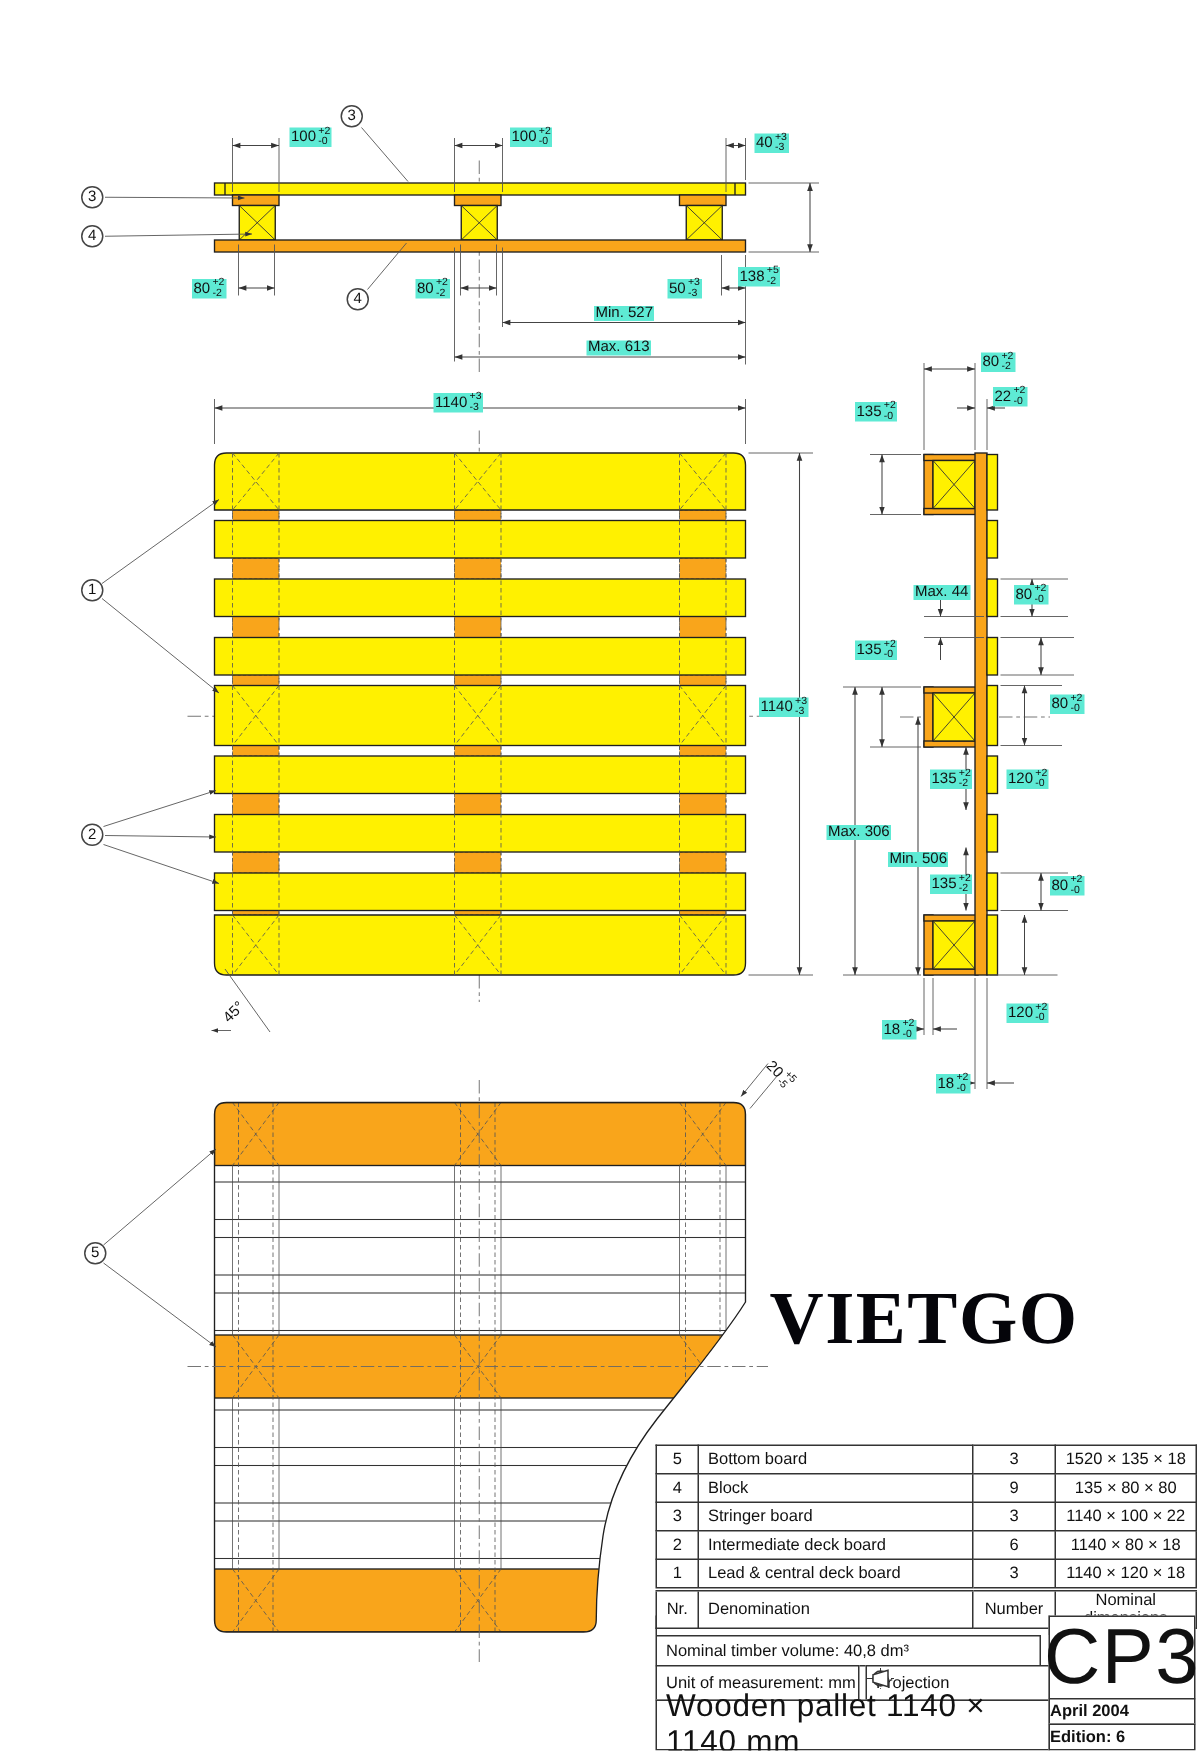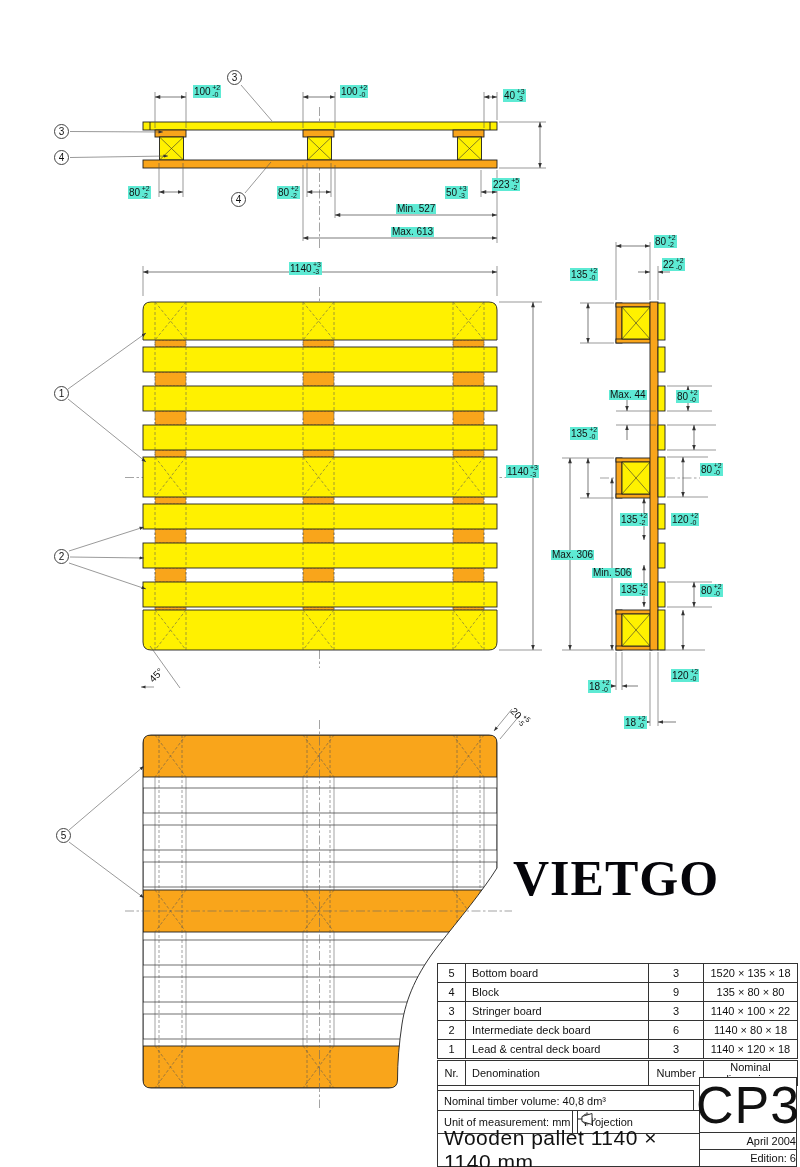--- a/index.html
+++ b/index.html
@@ -36,21 +36,21 @@
     font-size:11px;table-layout:fixed;}
   .ptable td{border:1px solid #333;height:18px;text-align:center;padding:0 2px;overflow:hidden;}
   .ptable td.dn{text-align:left;padding-left:6px;}
   .ptable tr.hdr td{border-top:3px double #333;}
   
   .tb{position:absolute;border:1px solid #333;box-sizing:border-box;display:flex;
     align-items:center;font-size:11px;background:#fff;}
   .tb-gap{position:absolute;border-left:1px solid #333;border-right:1px solid #333;box-sizing:border-box;}
   .tb.name{font-size:21px;justify-content:flex-start;padding-left:6px;letter-spacing:.5px;}
   .tb.code{font-size:52px;justify-content:center;letter-spacing:1px;}
-  .tb.center{justify-content:flex-end;}
+  .tb.center{justify-content:flex-start;font-weight:bold;}
   .tb.pad{padding-left:6px;}
   .proj-icons{display:flex;align-items:center;gap:3px;margin-left:6px;}
 </style>
 </head>
 <body>
 
 <div id="stage">
 
 <svg width="800" height="1167" viewBox="0 0 800 1167">
   <defs>
@@ -402,21 +402,21 @@
         </span>
       </span>
   <span class="dim" style="left:445px;top:186px">
         <span>50</span>
         <span class="tol">
           <span>+3</span>
           <span>-3</span>
         </span>
       </span>
   <span class="dim" style="left:492px;top:178px">
-        <span>223</span>
+        <span>138</span>
         <span class="tol">
           <span>+5</span>
           <span>-2</span>
         </span>
       </span>
   <span class="dim" style="left:396px;top:204px">
         <span>Min. 527</span>
       </span>
   <span class="dim" style="left:391px;top:227px">
         <span>Max. 613</span>

